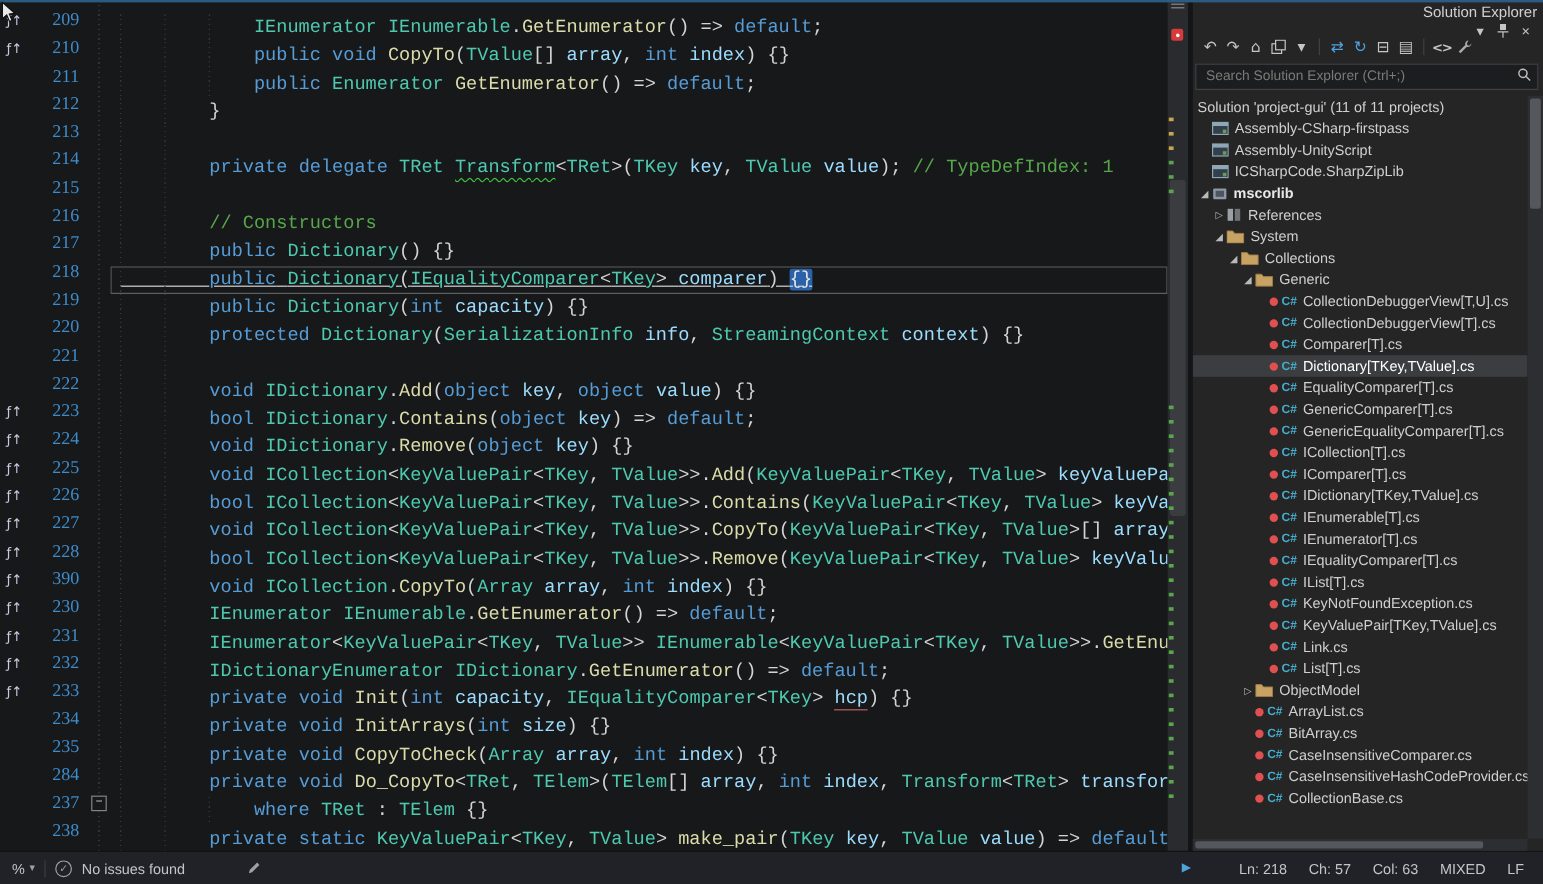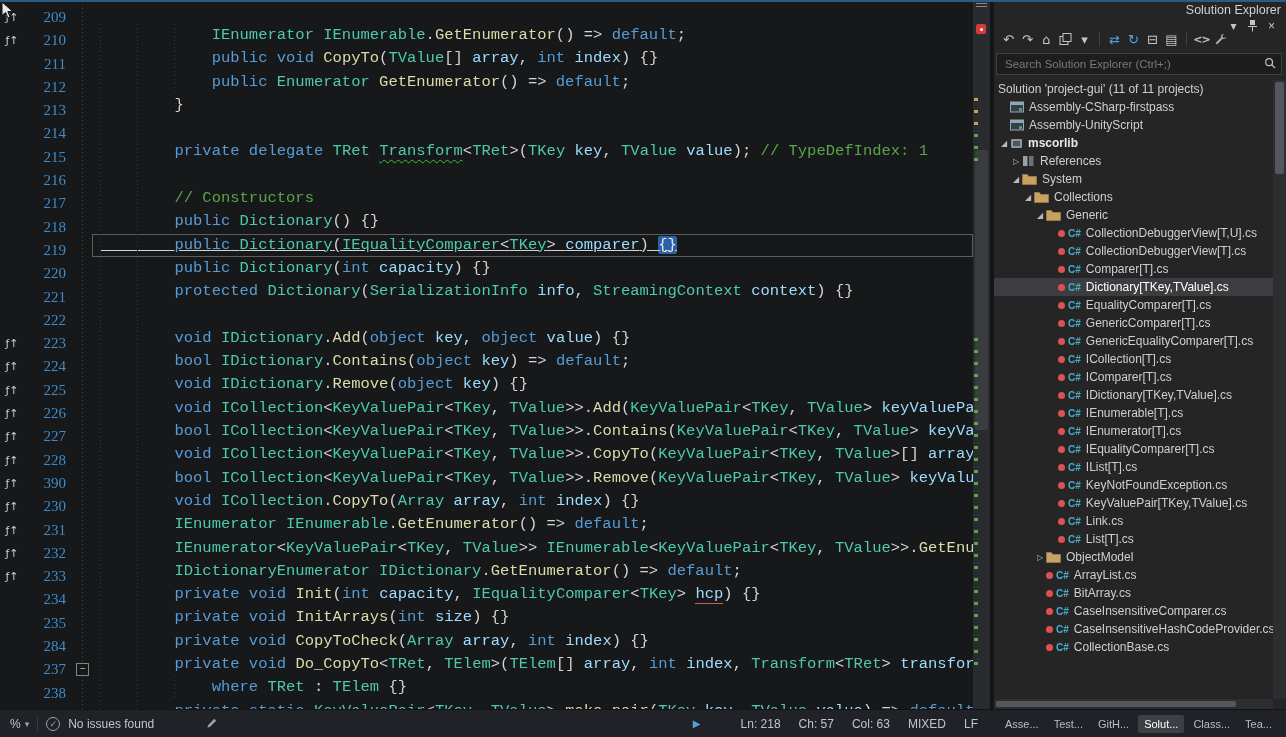--- a/index.html
+++ b/index.html
@@ -19,21 +19,21 @@
   .gcol { width:24px; padding-top:6px; position:relative; }
   .grow { height:23.3px; line-height:23.3px; text-align:center; font-size:11px; color:#C9CBE0; font-family:"DejaVu Sans",sans-serif; }
   .ncol { width:50px; padding-top:6px; text-align:right; }
   .nrow { height:23.3px; line-height:23.3px; padding-right:8px; color:#3E8CCB;
           font-family:Liberation Serif, serif; font-size:15px; }
   .ocol { width:18px; padding-top:6px; position:relative; }
   .ocol .dotline { position:absolute; left:8px; top:0; bottom:0; width:1px;
           background:repeating-linear-gradient(#45464A 0 1px, transparent 1px 4px); }
   .foldbox { position:absolute; left:2px; width:13px; height:13px; border:1px solid #848484;
           background:#17181A; color:#C8C8C8; font:10px/11px "Liberation Mono",monospace; text-align:center; z-index:2; }
-  .ccol { flex:1; padding-top:24px; position:relative; overflow:hidden; }
+  .ccol { flex:1; padding-top:12px; position:relative; overflow:hidden; }
   .code-line { height:23.3px; line-height:23.3px; white-space:pre; position:relative; padding-left:8px;
           font-family:"Liberation Mono","DejaVu Sans Mono",monospace; font-size:15.5px; color:#D4D4D4; }
   .code-line.current { box-shadow: inset 0 0 0 1px #5E5E5E; text-decoration: underline; }
   .guide { position:absolute; top:0; bottom:0; width:1px;
           background:repeating-linear-gradient(#38393C 0 1px, transparent 1px 4px); }
   .tk-k { color:#569CD6; }
   .tk-t { color:#4EC9B0; }
   .tk-m { color:#DCDCAA; }
   .tk-p { color:#9CDCFE; }
   .tk-d { color:#D4D4D4; }
@@ -312,20 +312,30 @@
           <div class="trow" style="padding-left: 16px; text-align: right;">
             <span class="ticon">
               <svg width="14" height="12" viewBox="0 0 14 12">
                 <rect x="0.5" y="1" width="13" height="10" fill="#31404C" stroke="#8FA6B5"></rect>
                 <rect x="0.5" y="1" width="13" height="3" fill="#8FA6B5"></rect>
                 <rect x="9" y="7" width="3" height="3" fill="#6A9955"></rect>
               </svg>
             </span>
             <span class="lbl">Assembly-UnityScript</span>
           </div>
+          <div class="trow" style="padding-left: 16px;">
+            <span class="ticon">
+              <svg width="14" height="12" viewBox="0 0 14 12">
+                <rect x="0.5" y="1" width="13" height="10" fill="#31404C" stroke="#8FA6B5"></rect>
+                <rect x="0.5" y="1" width="13" height="3" fill="#8FA6B5"></rect>
+                <rect x="9" y="7" width="3" height="3" fill="#6A9955"></rect>
+              </svg>
+            </span>
+            <span class="lbl">ICSharpCode.SharpZipLib</span>
+          </div>
           <div class="trow" style="padding-left: 4px;">
             <span class="texp">◢</span>
             <span class="ticon">
               <svg width="13" height="13" viewBox="0 0 13 13">
                 <rect x="1" y="2" width="11" height="9" rx="1" fill="#8E98A3"></rect>
                 <rect x="3" y="4" width="7" height="5" fill="#4C5560"></rect>
               </svg>
             </span>
             <span class="lbl bold">mscorlib</span>
           </div>
@@ -516,22 +526,14 @@
         </span>
       <span class="metrics">
         <span class="play">▶</span>
         <span>Ln: 218</span>
         <span>Ch: 57</span>
         <span>Col: 63</span>
         <span>MIXED</span>
         <span>LF</span>
       </span>
     </div>
-    <div class="btabs" id="btabs">
-        <div class="btab">Asse...</div>
-        <div class="btab">Test...</div>
-        <div class="btab">GitH...</div>
-        <div class="btab sel">Solut...</div>
-        <div class="btab">Class...</div>
-        <div class="btab">Tea...</div>
-      </div>
   </div>
 </div>
 
 </body></html>

